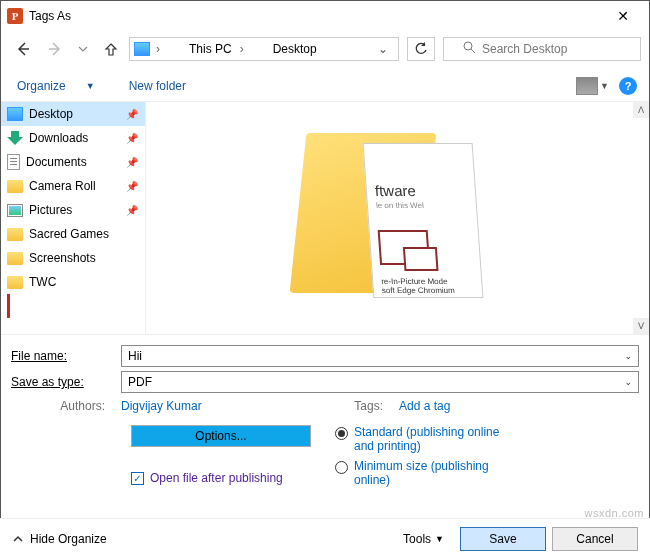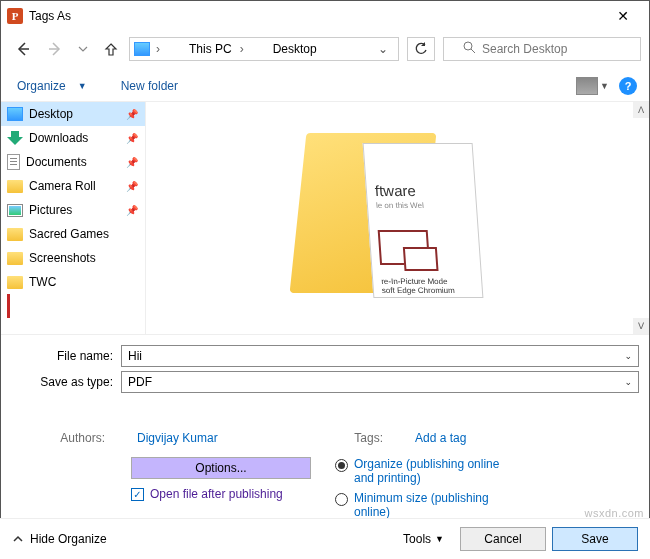--- a/index.html
+++ b/index.html
@@ -15,21 +15,21 @@
   .uparrow { width:28px; height:28px; display:flex; align-items:center; justify-content:center; }
   .addrbox { flex:1; display:flex; align-items:center; border:1px solid #ccc; height:24px; padding:0 4px; gap:4px; }
   .pcicon { width:16px; height:14px; background:linear-gradient(#6cf,#39f); border:1px solid #39f; }
   .crumb { padding:0 2px;margin-left:21px; }
   .crumbsep { color:#666; padding:0 2px; }
   .addr-caret { margin-left:auto; color:#555; padding:0 6px; }
   .refresh { width:28px; height:24px; border:1px solid #ccc; display:flex; align-items:center; justify-content:center; margin-left:4px; }
   .searchbox { width:198px; height:24px; border:1px solid #ccc; display:flex; align-items:center; padding:0 19px; margin-left:4px; gap:6px; }
   .searchbox .ph { color:#777; }
   .toolbar { display:flex; align-items:center; padding:6px 12px; border-bottom:1px solid #eee; margin-top:4px; }
-  .tool-item { color:#15569c; display:flex; align-items:center; gap:12px; padding:2px 4px; }
+  .tool-item { color:#15569c; display:flex; align-items:center; gap:20px; padding:2px 4px; }
   .tool-item .drop { font-size:9px; color:#15569c; }
   .spacer { flex:1; }
   .smallbox { width:22px; height:18px; border:1px solid #888; margin-right:2px; background:linear-gradient(#888,#aaa); }
   .help { width:18px; height:18px; border-radius:50%; background:#1e90ff; color:#fff; display:flex; align-items:center; justify-content:center; font-weight:bold; font-size:11px; margin-left:10px; }
   .body { display:flex; height:232px; }
   .sidebar { width:145px; border-right:1px solid #eee; overflow:hidden; }
   .side-item { display:flex; align-items:center; height:24px; padding:0 6px; gap:6px; }
   .side-item.selected { background:#cce8ff; }
   .pin { margin-left:auto; color:#999; font-size:10px; }
   .foldericon { width:16px; height:13px; background:linear-gradient(#ffe07a,#f5c23a); border-radius:1px; }
@@ -48,30 +48,30 @@
   .prev-folder { position:absolute; left:0; top:10px; width:130px; height:160px; background:linear-gradient(160deg,#ffe07a,#f5c23a); transform:skewX(-6deg); border-radius:4px; }
   .prev-page { position:absolute; left:70px; top:20px; width:110px; height:155px; background:#fff; border:1px solid #ccc; transform:skewX(4deg); padding:8px; }
   .prev-page .t1 { font-size:15px; color:#333; margin-top:30px; }
   .prev-page .t2 { font-size:8px; color:#888; margin-top:2px; }
   .prev-page .box { width:50px; height:35px; border:2px solid #8b2b2b; margin-top:20px; position:relative; }
   .prev-page .box::after { content:""; position:absolute; right:-10px; bottom:-8px; width:30px; height:20px; border:2px solid #8b2b2b; background:#fff; }
   .prev-page .t3 { font-size:8px; color:#333; margin-top:12px; }
   .prev-page .t4 { font-size:8px; color:#333; }
   .form { padding:6px 10px; border-top:1px solid #eee; }
   .form-row { display:flex; align-items:center; margin:4px 0; }
-  .form-label { width:110px; text-align:right; padding-right:8px; }
+  .form-label { width:110px; padding-right:8px;text-decoration:underline; }
   .form-input { flex:1; border:1px solid #888; height:22px; display:flex; align-items:center; padding:0 6px; }
   .form-input .caret { margin-left:auto; color:#333; font-size:9px; }
   .meta-row { display:flex; margin:6px 0 0 0; }
-  .meta-col { display:flex; gap:24px;margin-top:32px; }
+  .meta-col { display:flex; gap:8px; }
   .meta-label { color:#6d6d6d; width:102px; text-align:right; padding-right:8px;}
   .meta-val { color:#0067c0; }
   .options-row { display:flex; margin-top:12px; }
   .opt-left { width:320px; padding-left:120px; }
-  .opt-btn { width:180px; height:22px; border:1px solid #aaa; background:#c4b5fd; text-align:center; line-height:20px; margin-bottom:8px; }
+  .opt-btn { width:180px; height:22px; border:1px solid #aaa; background:#0ea5e9; text-align:center; line-height:20px; margin-bottom:24px; }
   .chk { display:flex; align-items:center; gap:6px; margin-top:2px; }
   .chkbox { width:13px; height:13px; border:1px solid #0067c0; display:flex; align-items:center; justify-content:center; color:#0067c0; font-size:10px; }
   .chklabel { color:#4c1d95; }
   .opt-right { padding-left:4px; }
   .radio-row { display:flex; align-items:flex-start; gap:6px; margin-bottom:6px; }
   .radio { width:13px; height:13px; border:1px solid #333; border-radius:50%; display:flex; align-items:center; justify-content:center; margin-top:2px; flex-shrink:0; }
   .radio .dot { width:7px; height:7px; background:#333; border-radius:50%; }
   .radio-label { color:#0067c0; max-width:160px; }
   .footer { display:flex; align-items:center; padding:8px 12px; border-top:1px solid #eee; background:#fff; position:absolute; bottom:0; left:0; right:0; }
   .hidebtn { display:flex; align-items:center; gap:6px; }
@@ -248,21 +248,21 @@
       <div class="chk">
         <span class="chkbox">✓</span>
         <span class="chklabel">Open file after publishing</span>
       </div>
     </div>
     <div class="opt-right">
       <div class="radio-row">
         <span class="radio">
             <span class="dot"></span>
           </span>
-        <span class="radio-label">Organize (publishing online and printing)</span>
+        <span class="radio-label">Standard (publishing online and printing)</span>
       </div>
       <div class="radio-row">
         <span class="radio"></span>
         <span class="radio-label">Minimum size (publishing online)</span>
       </div>
     </div>
   </div>
 </div>
 
 <div class="watermark">wsxdn.com</div>
@@ -272,15 +272,15 @@
     <svg width="12" height="12">
         <path d="M2 8 L6 4 L10 8" stroke="#333" fill="none" stroke-width="1.5"></path>
       </svg>
     <span>Hide Organize</span>
   </div>
   <div class="spacer"></div>
   <div class="tools">
     <span>Tools</span>
     <span style="font-size:9px">▼</span>
   </div>
+  <div class="btn primary">Save</div>
   <div class="btn">Cancel</div>
-  <div class="btn primary">Save</div>
 </div>
 
 </body></html>

